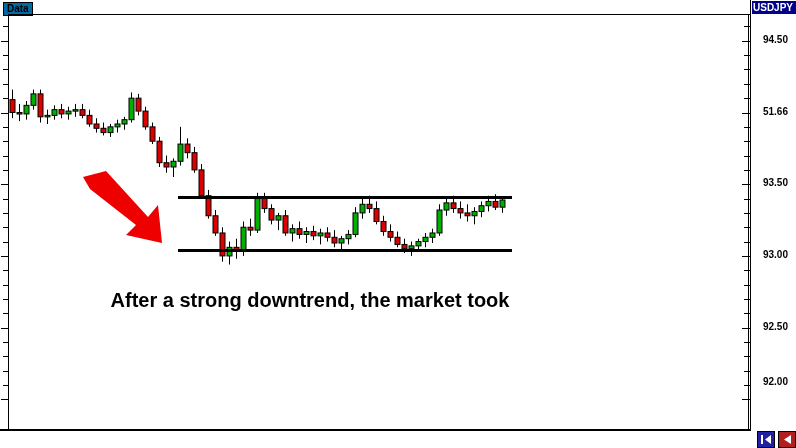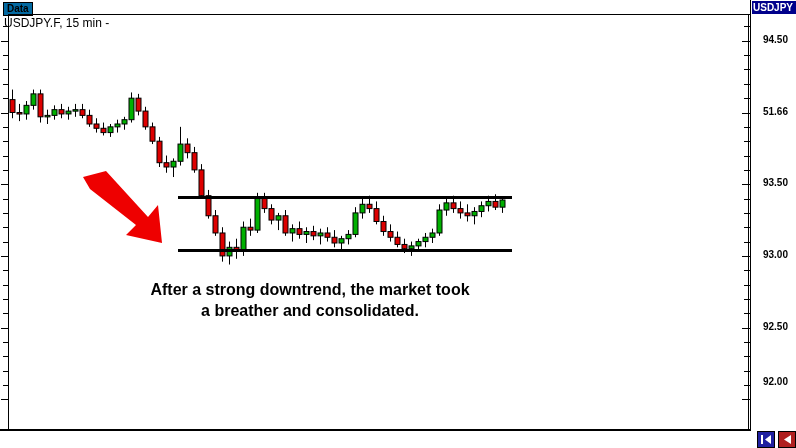--- a/index.html
+++ b/index.html
@@ -53,22 +53,22 @@
   
   #candles{position:absolute;left:0;top:0;width:796px;height:448px;}
 
   
   .sr-line{position:absolute;background:#000;height:3px;}
 
   
   .consolidation-label{position:absolute;
         font-size:21px;font-weight:bold;color:#2222dd;
         white-space:nowrap;font-family:"Liberation Sans",sans-serif;}
-  .caption{position:absolute;left:60px;top:279px;width:500px;
-           text-align:center;font-size:16px;font-weight:bold;color:#000;
+  .caption{position:absolute;left:60px;top:290px;width:500px;
+           text-align:center;font-size:20px;font-weight:bold;color:#000;
            line-height:21px;font-family:"Liberation Sans",sans-serif;}
 
   
   #arrow{position:absolute;left:70px;top:165px;}
 
   
   .scroll-track{position:absolute;left:0px;top:433px;width:749px;height:7px;background:#ffffff;}
 
   
   .corner-btns{position:absolute;left:757px;top:431px;display:flex;gap:3px;}
@@ -78,21 +78,20 @@
   .cbtn.red{background:#b02020;}
   .cbtn svg{display:block;}
 </style>
 </head>
 <body>
 
 <div id="app">
 
   <div class="data-tab">Data</div>
 
-  <div class="symbol-title">USDJPY.F, 15 min -</div>
 
   <div class="frame-top"></div>
   <div class="plot-frame"></div>
   <div class="frame-bottom"></div>
   <div class="index-sep"></div>
 
   <div class="index-header">USDJPY</div>
 
   <div id="axis-layer">
       <div class="tick left major" style="top: 41px;"></div>
@@ -307,21 +306,20 @@
       <div class="sr-line" style="left: 178px; width: 334px; top: 249px;"></div>
     </div>
 
   <svg id="arrow" width="110" height="110" viewBox="0 0 110 110" xmlns="http://www.w3.org/2000/svg">
     <polygon points="13,12 36,6 78,52 88,40 92,78 56,70 66,60 20,24" fill="#ee0000"></polygon>
   </svg>
 
 
   <div class="caption">
     <div>After a strong downtrend, the market took</div>
-    <div>a breather and consolidated.</div>
   </div>
 
   <div class="scroll-track">
     
     
   </div>
 
   <div class="corner-btns">
     <div class="cbtn blue">
       <svg width="11" height="9" viewBox="0 0 11 9">

